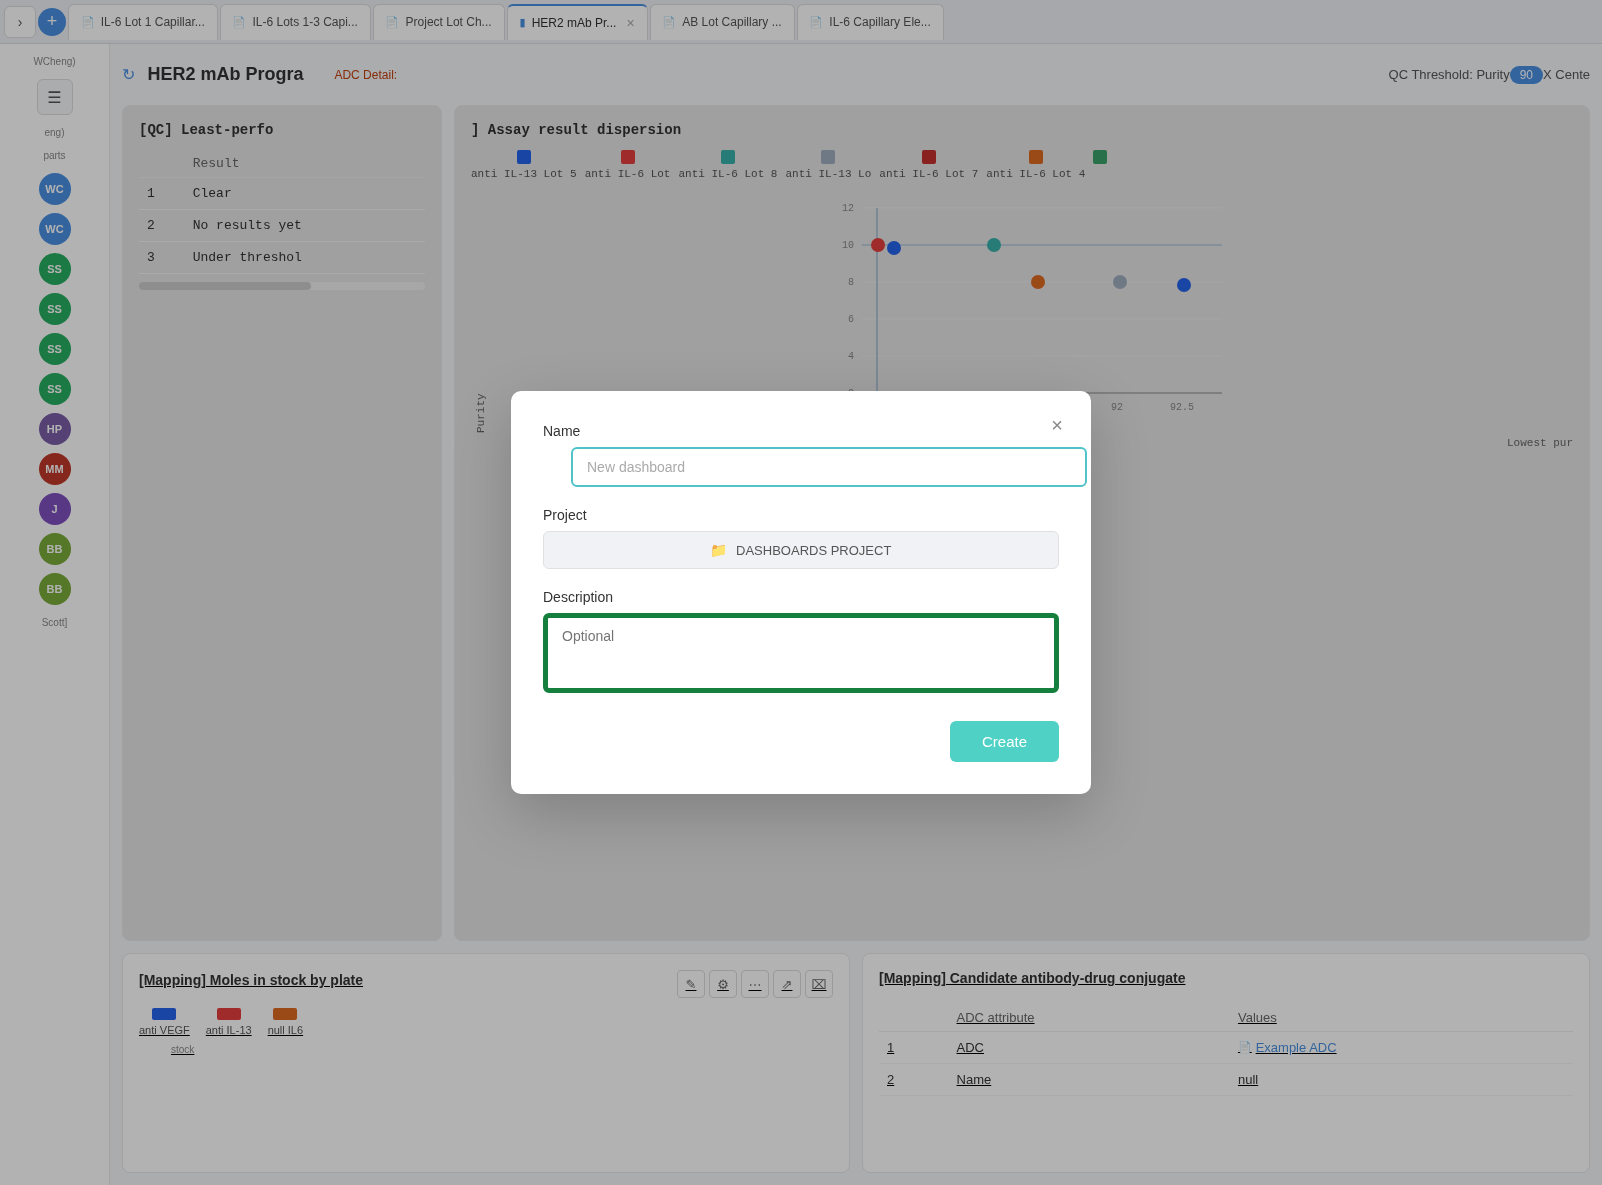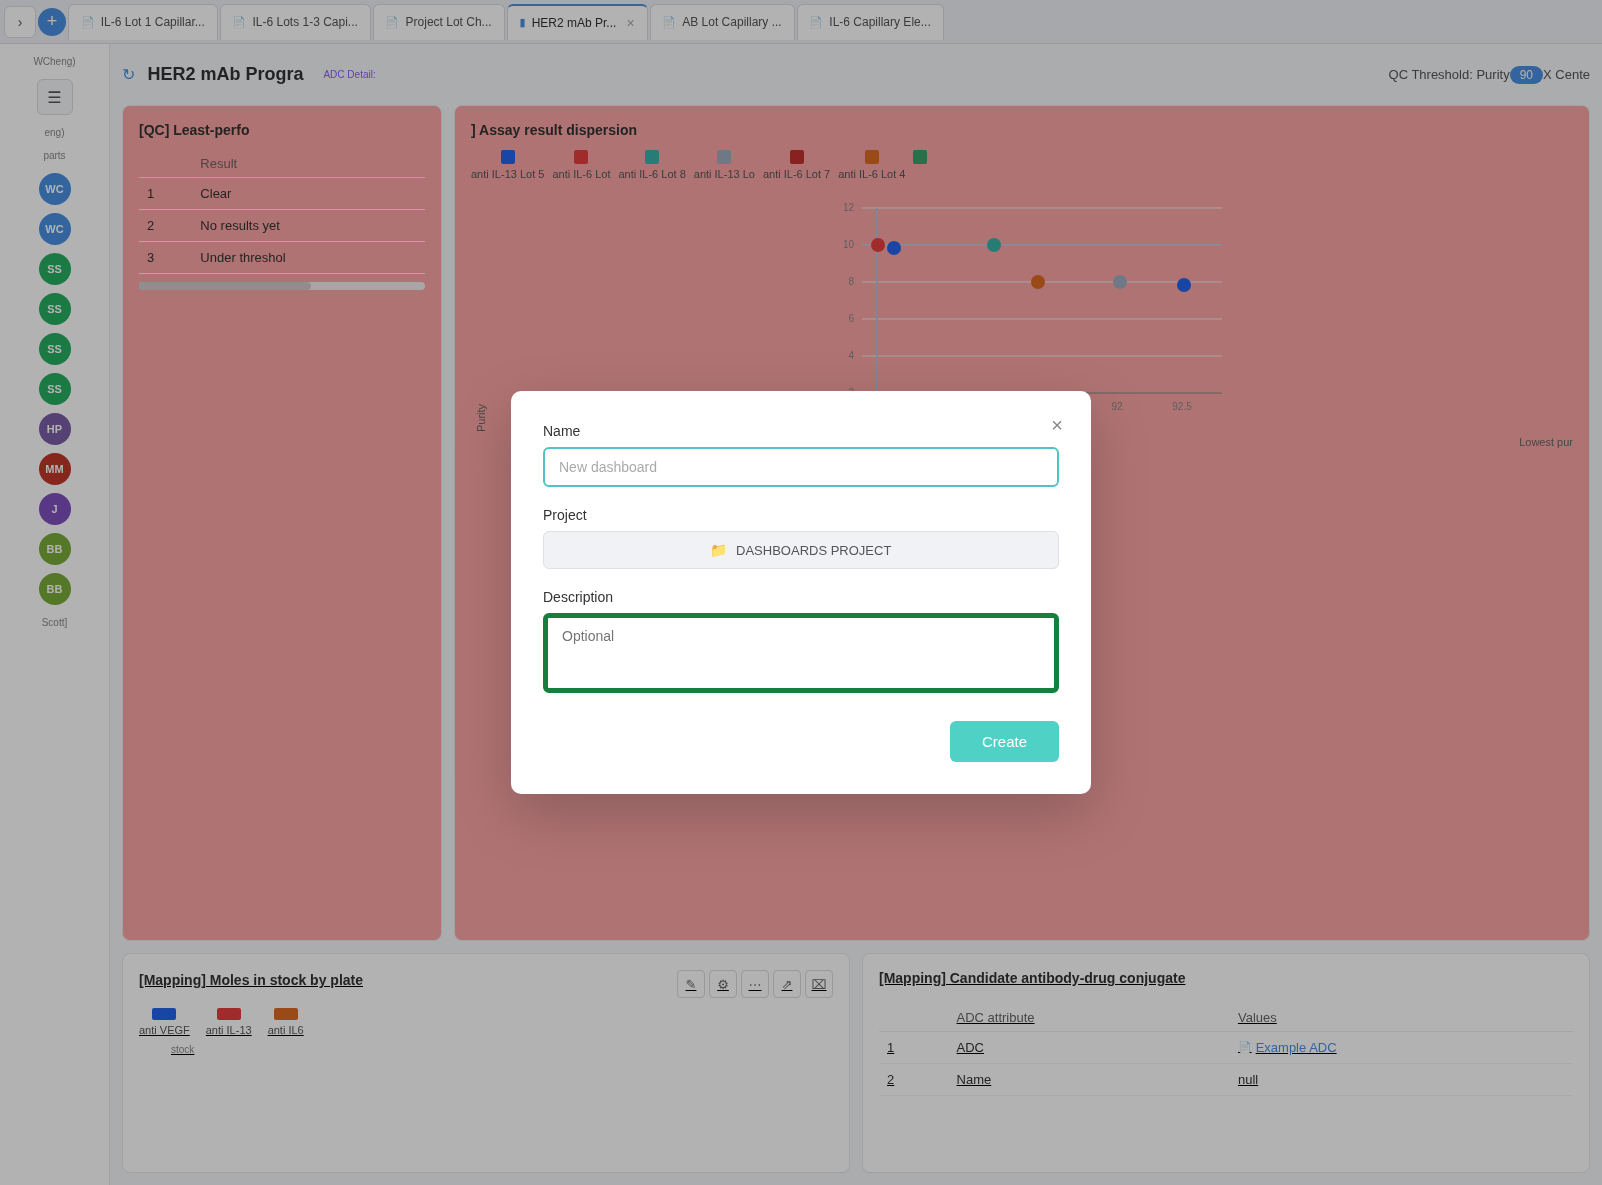--- a/index.html
+++ b/index.html
@@ -71,22 +71,22 @@
     .header-badge {
       background: #4a90e2; color: white; border-radius: 12px; padding: 2px 10px;
       font-size: 12px; font-weight: 500;
     }
 
     
     .panels-row {
       display: flex; gap: 12px; flex: 1; overflow: hidden;
     }
     .panel {
-      background: #fca5a5; border-radius: 8px; border: 1px solid #e8e8e8;
-      padding: 16px; flex: 1; overflow: hidden;
+      background: #e5e5e5; border-radius: 8px; border: 1px solid #e8e8e8;
+      padding: 16px; flex: 1; overflow: hidden; font-family: Liberation Mono, monospace;
     }
     .panel-title { font-size: 14px; font-weight: 600; color: #333; margin-bottom: 12px; }
 
     
     .panel-table { width: 100%; border-collapse: collapse; font-size: 13px; }
     .panel-table th { text-align: left; padding: 6px 8px; color: #666; font-weight: 500; border-bottom: 1px solid #eee; }
     .panel-table td { padding: 8px; color: #333; border-bottom: 1px solid #f5f5f5; }
 
     
     .chart-panel { position: relative; }
@@ -122,21 +122,21 @@
       box-shadow: 0 20px 60px rgba(0,0,0,0.2); position: relative;
     }
     .modal-title { font-size: 22px; font-weight: 600; color: #222; margin-bottom: 24px; }
     .modal-close {
       position: absolute; top: 20px; right: 20px; width: 28px; height: 28px;
       cursor: pointer; color: #888; font-size: 20px; display: flex; align-items: center; justify-content: center;
     }
     .field-label { font-size: 14px; font-weight: 500; color: #333; margin-bottom: 8px; }
     .field-input {
       width: 100%; border: 2px solid #4fc3c8; border-radius: 6px; padding: 10px 14px;
-      font-size: 14px; color: #6d28d9; outline: none;
+      font-size: 14px; color: #6d28d9; outline: none; margin-left: 28px;
     }
     .field-input::placeholder { color: #aaa; }
     .field-group { margin-bottom: 20px; }
     .project-btn {
       width: 100%; background: #f0f2f5; border: 1px solid #e0e0e0; border-radius: 6px;
       padding: 10px 14px; font-size: 13px; color: #555; text-align: center; cursor: pointer;
       display: flex; align-items: center; justify-content: center; gap: 8px;
     }
     .project-icon { color: #888; font-size: 14px; }
     .desc-textarea {
@@ -220,21 +220,21 @@
         <div class="avatar" style="background:#7aab3a;">BB</div>
       </div>
       <div style="font-size:10px;color:#888;">Scott]</div>
     </div>
 
     <div class="content-area">
 
       <div class="header-row adc-detail-bar">
         <span class="refresh-btn">↻</span>
         <span class="page-title">HER2 mAb Progra</span>
-        <span style="font-size:10px;color:#8b5cf6;margin-left:8px;">ADC Detail:</span>
+        <span style="font-size:12px;color:#c2410c;margin-left:19px;">ADC Detail:</span>
         <div style="margin-left:auto;display:flex;align-items:center;">
           <span style="font-size:13px;color:#555;">QC Threshold: Purity</span>
           <span class="header-badge">90</span>
           <span style="font-size:13px;color:#555;">X Cente</span>
         </div>
       </div>
 
       <div class="panels-row">
 
         <div class="panel" style="max-width: 320px;">
@@ -366,21 +366,21 @@
             <div class="legend-item">
               <div style="width:24px;height:12px;background:#2563eb;border-radius:2px;"></div>
               <span>anti VEGF</span>
             </div>
             <div class="legend-item">
               <div style="width:24px;height:12px;background:#e53e3e;border-radius:2px;"></div>
               <span>anti IL-13</span>
             </div>
             <div class="legend-item">
               <div style="width:24px;height:12px;background:#dd6b20;border-radius:2px;"></div>
-              <span>anti IL6</span>
+              <span>null IL6</span>
             </div>
           </div>
 
           <div style="font-size:10px;color:#888;margin-top:4px;margin-left:32px;">
             <span>stock</span>
           </div>
         </div>
 
         <div class="bottom-panel">
           <div class="panel-header">

